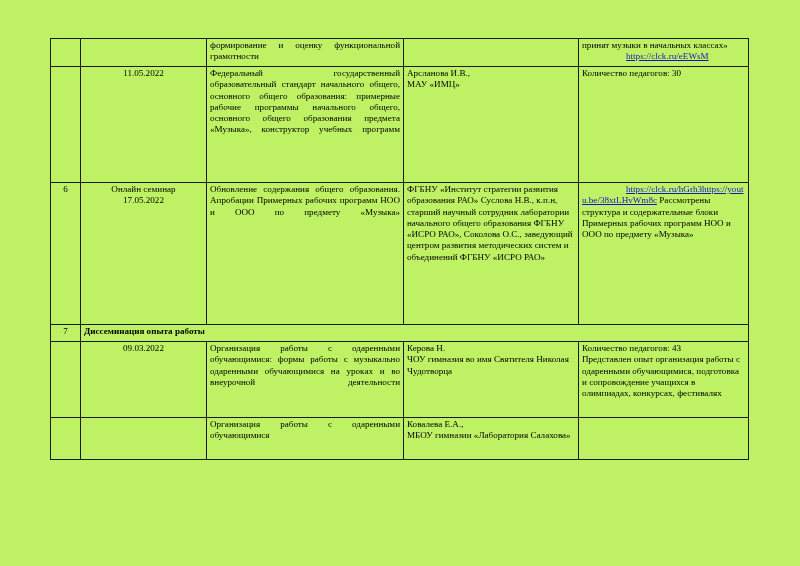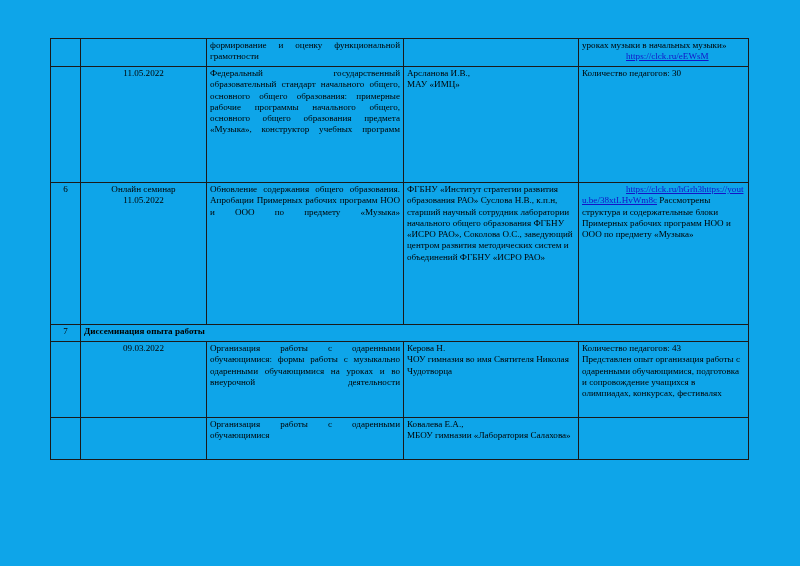--- a/index.html
+++ b/index.html
@@ -11,21 +11,21 @@
     width: 800px;
     height: 566px;
     font-family: "Liberation Serif", "DejaVu Serif", serif;
     color: #000000;
     overflow: hidden;
   }
   .page {
     position: relative;
     width: 800px;
     height: 566px;
-    background: #0ea5e9;
+    background: #bef264;
   }
   table.doc-table {
     position: absolute;
     left: 50px;
     top: 38px;
     width: 698px;
     border-collapse: collapse;
     table-layout: fixed;
     font-size: 9.1px;
     line-height: 1.24;
@@ -82,41 +82,41 @@
     <tbody>
 
       <tr style="height:28px;">
         <td class="cell-num"></td>
         <td class="cell-date"></td>
         <td class="cell-theme">
           <span>формирование и оценку функциональной грамотности</span>
         </td>
         <td class="cell-who nowrapish"></td>
         <td class="cell-res">
-          <span>уроках музыки в начальных музыки»</span>
+          <span>принят музыки в начальных классах»</span>
           <br>
           <span class="link">https://clck.ru/eEWsM</span>
         </td>
       </tr>
 
       <tr style="height:116px;">
         <td class="cell-num"></td>
         <td class="cell-date">11.05.2022</td>
         <td class="cell-theme">
           <span class="just" style="display:block;">Федеральный государственный образовательный стандарт начального общего, основного общего образования: примерные рабочие программы начального общего, основного общего образования предмета «Музыка», конструктор учебных программ</span>
         </td>
         <td class="cell-who nowrapish">Арсланова И.В.,
 МАУ «ИМЦ»</td>
         <td class="cell-res">Количество педагогов: 30</td>
       </tr>
 
       <tr style="height:142px;">
         <td class="cell-num">6</td>
         <td class="cell-date nowrapish">Онлайн семинар
-11.05.2022</td>
+17.05.2022</td>
         <td class="cell-theme">
           <span class="just" style="display:block;">Обновление содержания общего образования. Апробации Примерных рабочих программ НОО и ООО по предмету «Музыка»</span>
         </td>
         <td class="cell-who">ФГБНУ «Институт стратегии развития образования РАО» Суслова Н.В.,  к.п.н, старший научный сотрудник лаборатории начального общего образования ФГБНУ «ИСРО РАО», Соколова О.С., заведующий центром развития методических систем и объединений ФГБНУ «ИСРО РАО»</td>
         <td class="cell-res">
           <span class="link">https://clck.ru/hGrh3https://youtu.be/38xtLHvWm8c</span>
           <span>Рассмотрены структура и содержательные блоки Примерных рабочих программ НОО и ООО по предмету «Музыка»</span>
         </td>
       </tr>
 

